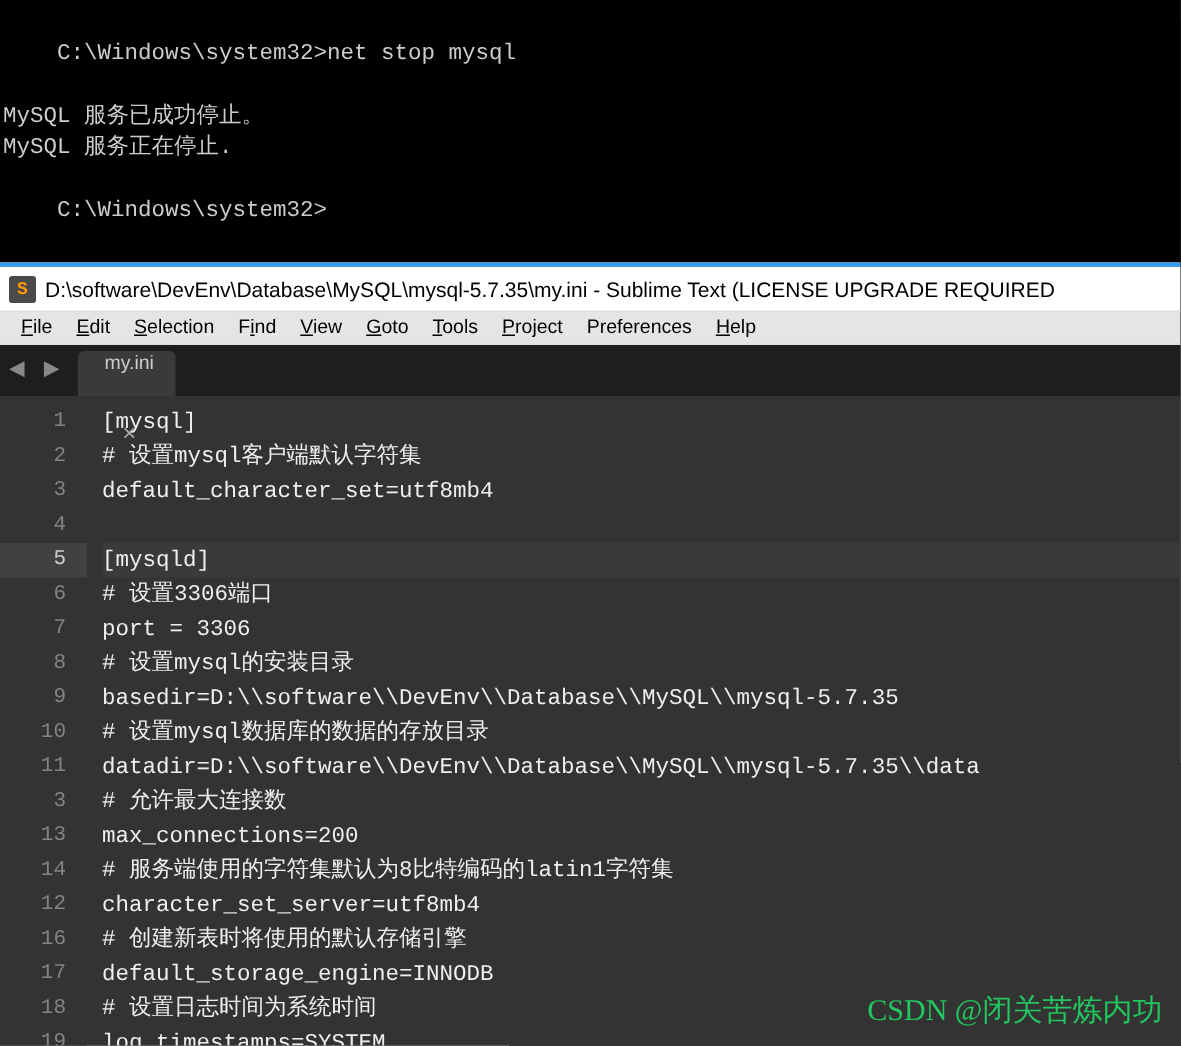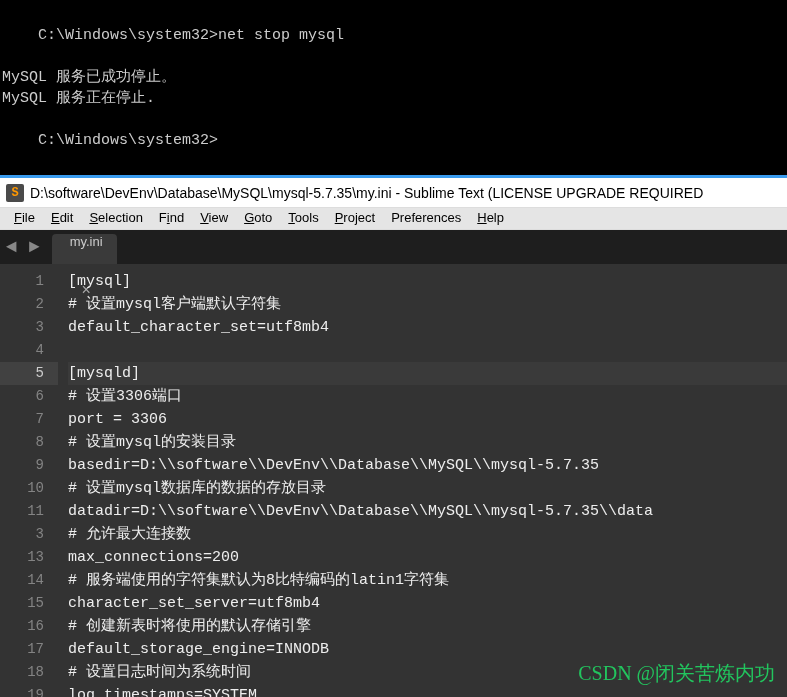--- a/index.html
+++ b/index.html
@@ -87,21 +87,21 @@
         <div class="hl">5</div>
         <div>6</div>
         <div>7</div>
         <div>8</div>
         <div>9</div>
         <div>10</div>
         <div>11</div>
         <div>3</div>
         <div>13</div>
         <div>14</div>
-        <div>15</div>
+        <div>12</div>
         <div>16</div>
         <div>17</div>
         <div>18</div>
         <div>19</div>
       </div>
     <div class="code" id="code"><div>[mysql]</div><div># 设置mysql客户端默认字符集</div><div>default_character_set=utf8mb4</div><div> </div><div class="row-hl">[mysqld]</div><div># 设置3306端口</div><div>port = 3306</div><div># 设置mysql的安装目录</div><div>basedir=D:\\software\\DevEnv\\Database\\MySQL\\mysql-5.7.35</div><div># 设置mysql数据库的数据的存放目录</div><div>datadir=D:\\software\\DevEnv\\Database\\MySQL\\mysql-5.7.35\\data</div><div># 允许最大连接数</div><div>max_connections=200</div><div># 服务端使用的字符集默认为8比特编码的latin1字符集</div><div>character_set_server=utf8mb4</div><div># 创建新表时将使用的默认存储引擎</div><div>default_storage_engine=INNODB</div><div># 设置日志时间为系统时间</div><div>log_timestamps=SYSTEM</div></div>
   </div>
 </div>
 
 <div class="watermark">CSDN @闭关苦炼内功</div>

